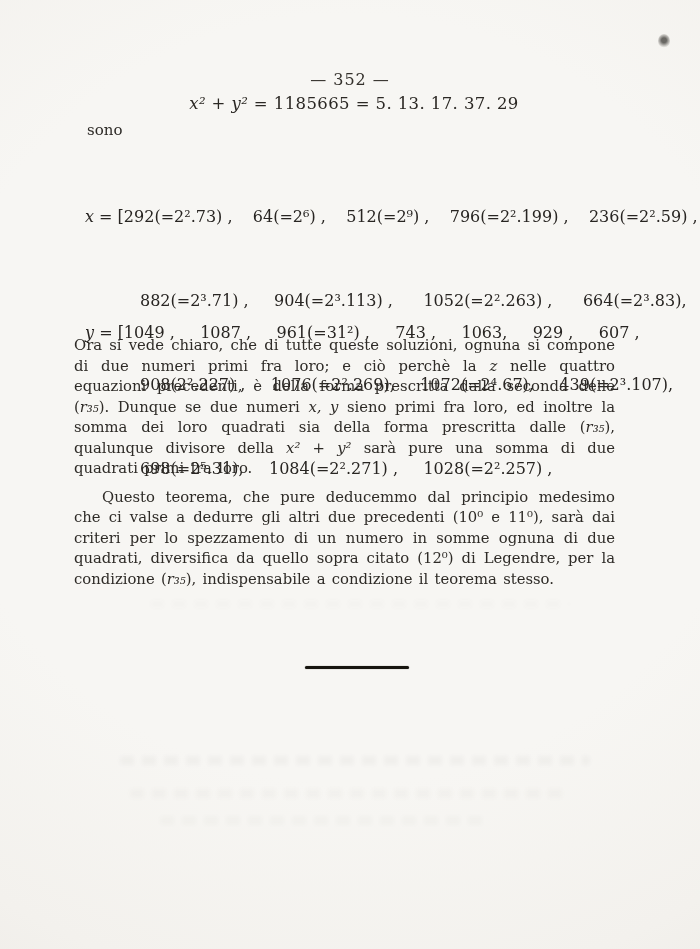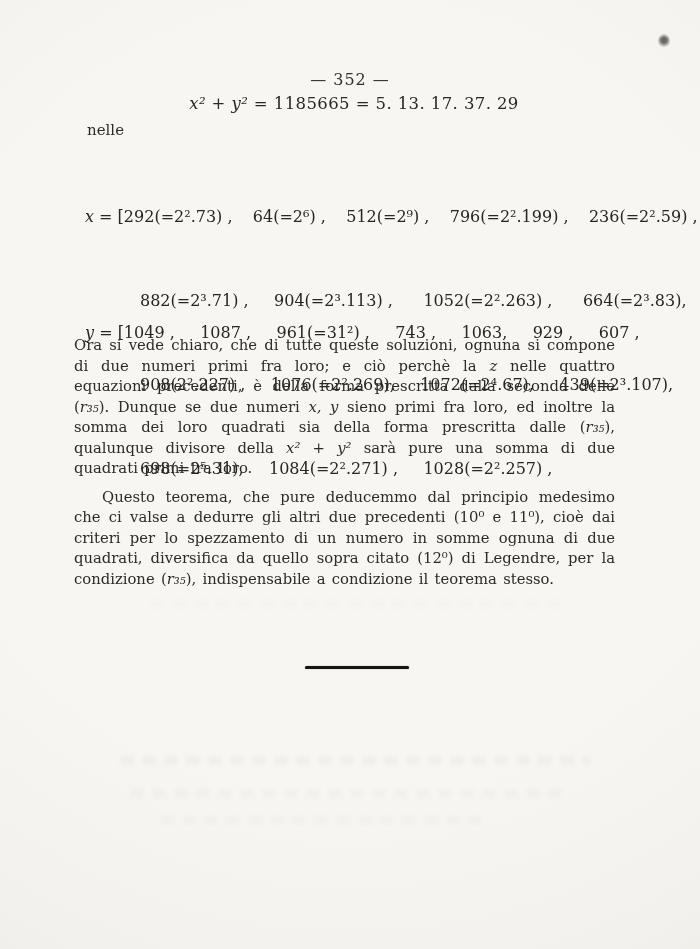--- a/index.html
+++ b/index.html
@@ -59,36 +59,36 @@
 <body>
 
 <div class="page">
 
   <div class="speck"></div>
 
   <div class="pageno">— 352 —</div>
 
   <div class="formula"><span class="var">x²</span><span> + </span><span class="var">y²</span><span> = 1185665 = 5. 13. 17. 37. 29</span></div>
 
-  <div class="sono">nelle</div>
+  <div class="sono">sono</div>
 
   <div class="numlist xlist">
     <div><span class="var">x</span><span> = [292(=2².73) ,    64(=2⁶) ,    512(=2⁹) ,    796(=2².199) ,    236(=2².59) ,</span></div>
     <div class="indent">882(=2³.71) ,     904(=2³.113) ,      1052(=2².263) ,      664(=2³.83),</div>
     <div class="indent">908(2².227) ,     1076(=2².269),     1072(=2⁴.67),     439(=2³.107),</div>
     <div class="indent">698(=2⁵.31),     1084(=2².271) ,     1028(=2².257) ,</div>
   </div>
 
   <div class="numlist ylist">
     <div><span class="var">y</span><span> = [1049 ,     1087 ,     961(=31²) ,     743 ,     1063,     929 ,     607 ,</span></div>
   </div>
 
   <div class="body">
     <p><span>Ora si vede chiaro, che di tutte queste soluzioni, ognuna si compone di due numeri primi fra loro; e ciò perchè la </span><span class="var">z</span><span> nelle quattro equazioni precedenti, è della forma prescritta dalla seconda delle (</span><span class="var">r₃₅</span><span>). Dunque se due numeri </span><span class="var">x, y</span><span> sieno primi fra loro, ed inoltre la somma dei loro quadrati sia della forma prescritta dalle (</span><span class="var">r₃₅</span><span>), qualunque divisore della </span><span class="var">x² + y²</span><span> sarà pure una somma di due quadrati primi fra loro.</span></p>
-    <p class="ind"><span>Questo teorema, che pure deducemmo dal principio medesimo che ci valse a dedurre gli altri due precedenti (10⁰ e 11⁰), cioè dai criteri per lo spezzamento di un numero in somme ognuna di due quadrati, diversifica da quello sopra citato (12⁰) di Legendre, per la condizione (</span><span class="var">r₃₅</span><span>), indispensabile a condizione il teorema stesso.</span></p>
+    <p class="ind"><span>Questo teorema, che pure deducemmo dal principio medesimo che ci valse a dedurre gli altri due precedenti (10⁰ e 11⁰), sarà dai criteri per lo spezzamento di un numero in somme ognuna di due quadrati, diversifica da quello sopra citato (12⁰) di Legendre, per la condizione (</span><span class="var">r₃₅</span><span>), indispensabile a condizione il teorema stesso.</span></p>
   </div>
 
   <div class="rule"></div>
 
   <div class="ghost g1"></div>
   <div class="ghost g2"></div>
   <div class="ghost g3"></div>
   <div class="ghost g4"></div>
 
 </div>

